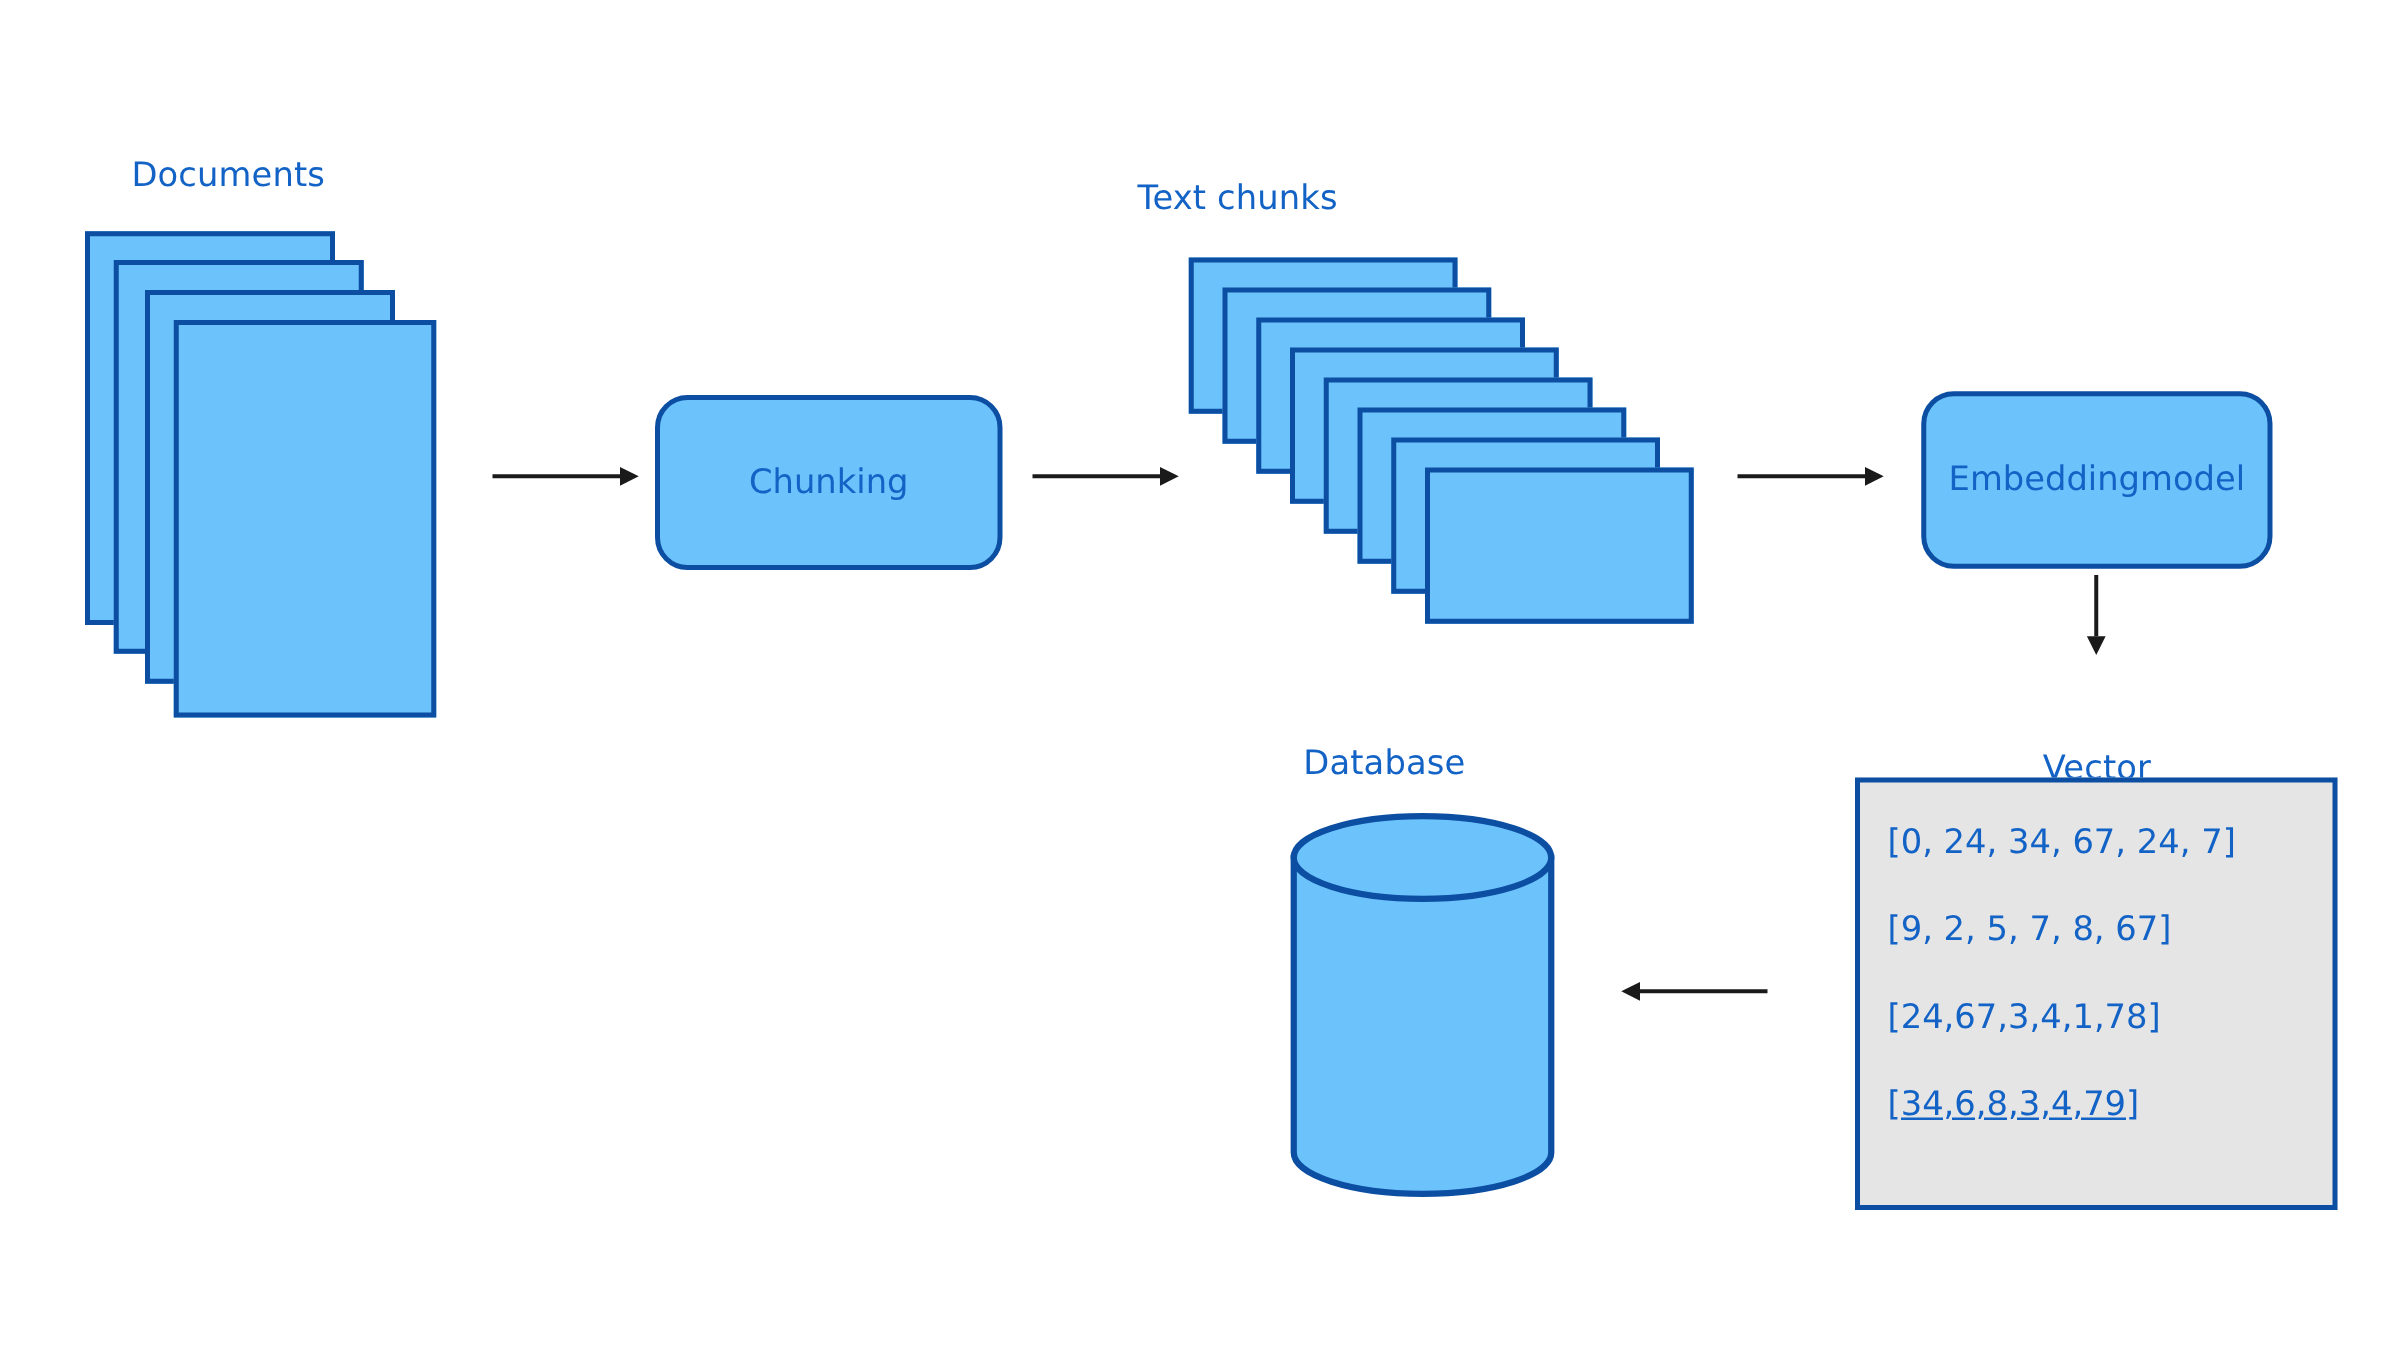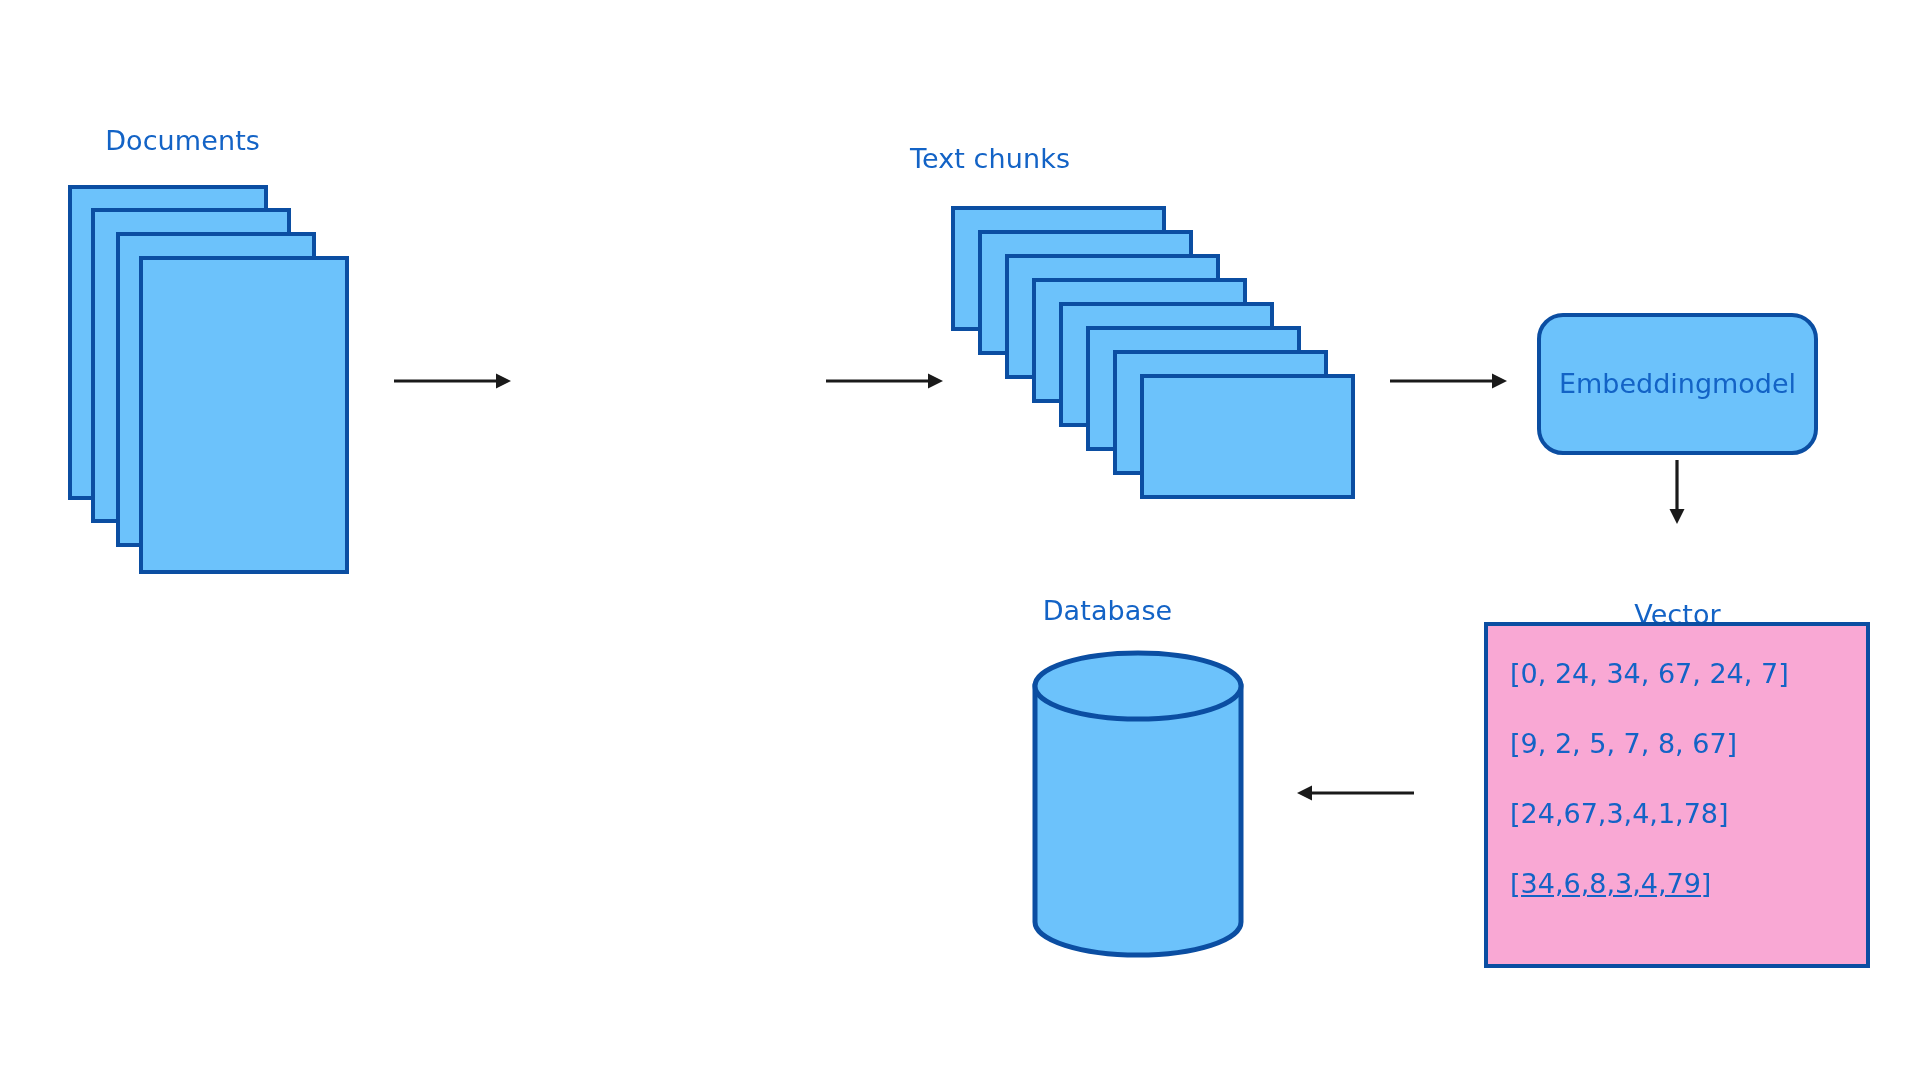--- a/index.html
+++ b/index.html
@@ -46,21 +46,21 @@
     display: flex;
     align-items: center;
     justify-content: center;
     color: #1363c6;
     font-size: 27px;
     line-height: 1.25;
     text-align: center;
   }
   .vecbox {
     position: absolute;
-    background: #f9a8d4;
+    background: #e5e5e5;
     border: 4px solid #0b4ea2;
     box-sizing: border-box;
     padding: 34px 20px 20px 22px;
   }
   .vecline {
     color: #1363c6;
     font-size: 27px;
     line-height: 1;
     margin-bottom: 43px;
     white-space: pre;
@@ -82,20 +82,23 @@
     <div class="sheet" style="left:91px;  top:208px;  width:200px; height:315px;"></div>
     <div class="sheet" style="left:116px; top:232px;  width:200px; height:315px;"></div>
     <div class="sheet" style="left:139px; top:256px;  width:210px; height:318px;"></div>
   </div>
 
   <svg class="arrow" style="left:392px; top:368px;" width="120" height="26" viewBox="0 0 120 26">
     <line x1="2" y1="13" x2="104" y2="13" stroke="#1a1a1a" stroke-width="3.2"></line>
     <polygon points="104,5.5 119,13 104,20.5" fill="#1a1a1a"></polygon>
   </svg>
 
+  <div class="roundbox" style="left:524px; top:316px; width:278px; height:140px;">
+    <span>Chunking</span>
+  </div>
 
   <svg class="arrow" style="left:824px; top:368px;" width="120" height="26" viewBox="0 0 120 26">
     <line x1="2" y1="13" x2="104" y2="13" stroke="#1a1a1a" stroke-width="3.2"></line>
     <polygon points="104,5.5 119,13 104,20.5" fill="#1a1a1a"></polygon>
   </svg>
 
   <div class="label" style="left:860px; top:143px; width:260px;">Text chunks</div>
 
   <div>
     <div class="sheet" style="left:951px;  top:206px; width:215px; height:125px;"></div>

